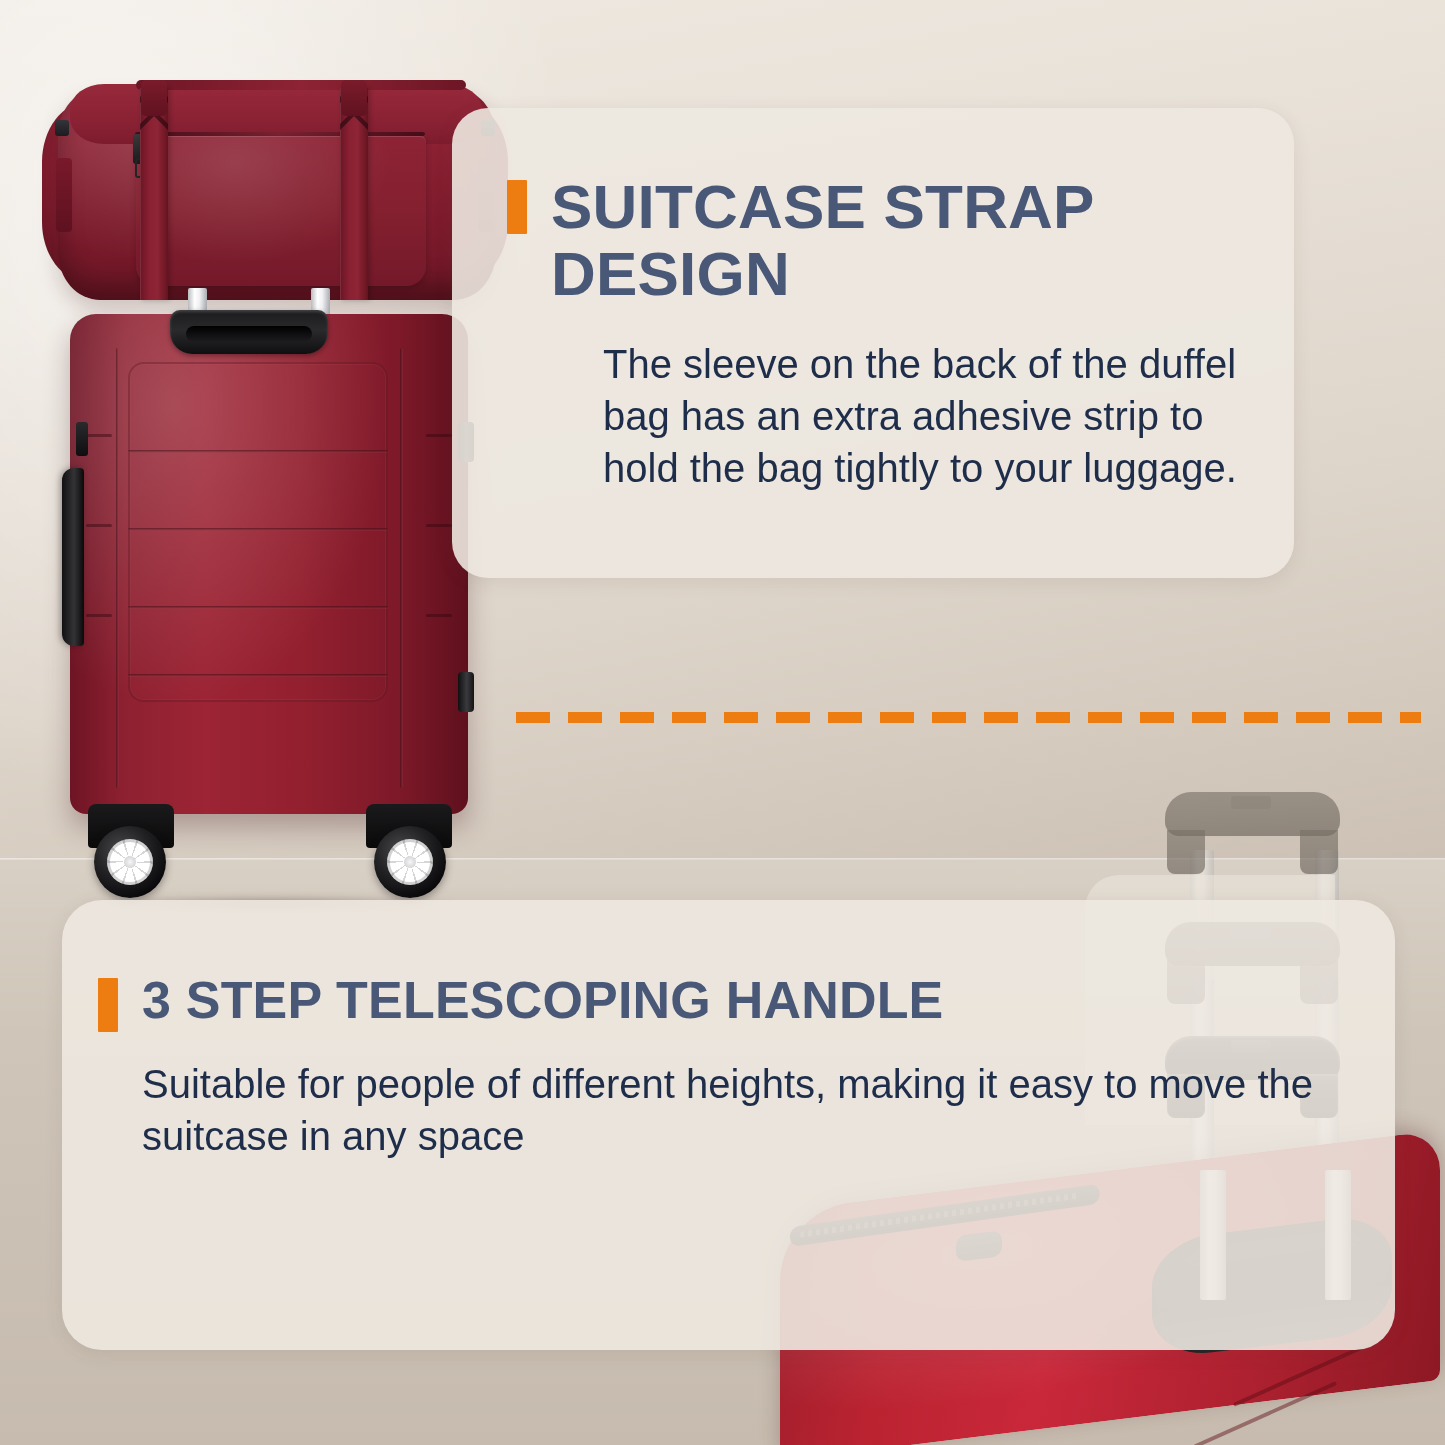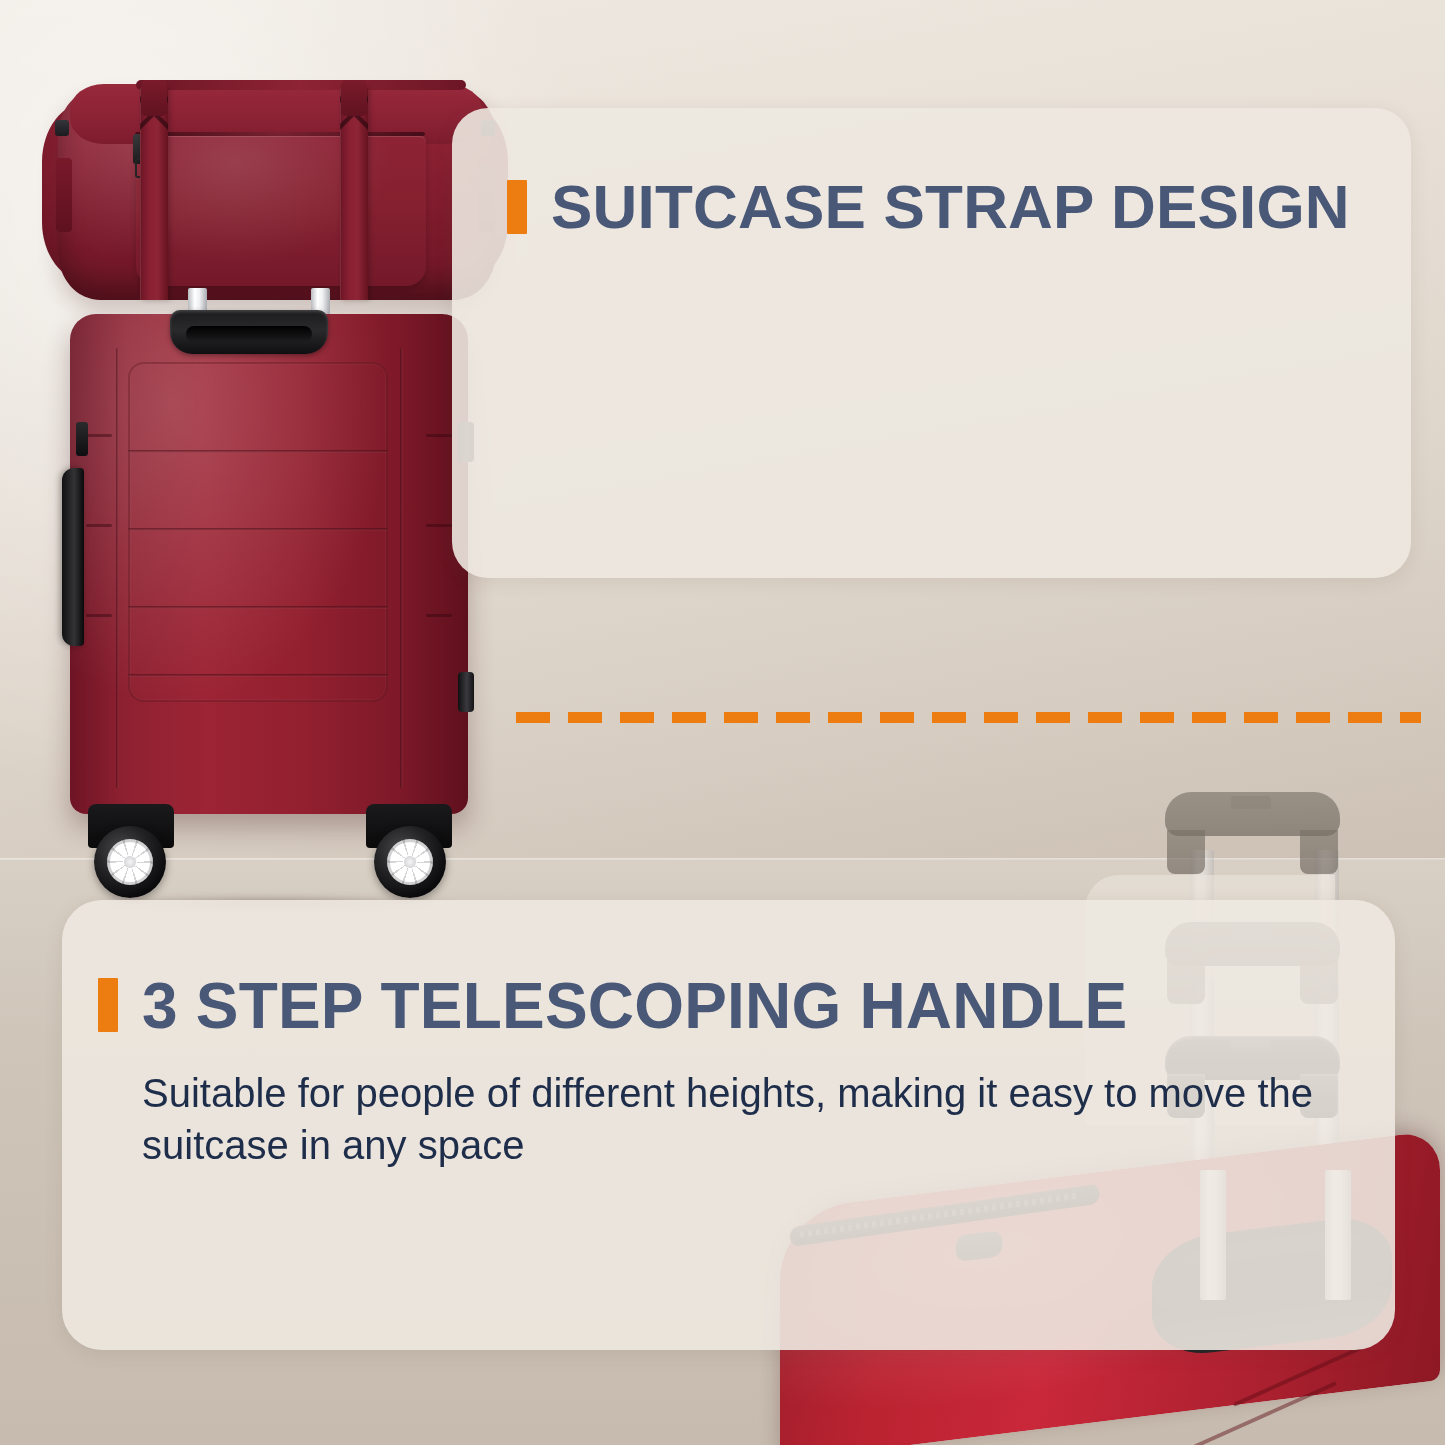--- a/index.html
+++ b/index.html
@@ -286,38 +286,38 @@
   .ang-emboss.e1{ left:470px; top:196px; }
   .ang-emboss.e2{ left:430px; top:238px; }
 
   
   .card{
     position:absolute;
     background:rgba(237,232,224,.90);
     border-radius:36px;
     box-shadow:0 4px 18px rgba(90,72,60,.10);
   }
-  #card-top{ left:452px; top:108px; width:959px; height:470px; }
+  #card-top{ left:452px; top:108px; width:842px; height:470px; }
   #card-bottom{ left:62px; top:900px; width:1333px; height:450px; border-radius:40px; }
 
   .card-inner{ position:absolute; }
   #card-top .card-inner{ left:55px; top:66px; right:44px; }
   #card-bottom .card-inner{ left:36px; top:72px; right:40px; }
 
   .head-row{ display:flex; align-items:flex-start; gap:24px; }
   .accent-bar{
     flex:0 0 auto; width:20px; height:54px; background:#ED7D10; border-radius:1px;
     margin-top:6px;
   }
   .headline{
     font-size:62px; line-height:1.08; font-weight:700; letter-spacing:.2px;
     color:#4A5878; text-transform:uppercase;
     font-family:"Liberation Sans", sans-serif;
   }
-  #card-bottom .headline{ font-size:64px; }
+  #card-bottom .headline{ font-size:52px; }
   .body-copy{
     margin-top:26px; font-size:40px; line-height:1.30; color:#1E2D4A;
     font-weight:400; font-family:"Liberation Sans", sans-serif;
   }
   #card-top .body-copy{ margin-left:0; padding-left:96px; margin-top:30px; }
   #card-bottom .body-copy{ padding-left:44px; }
 
   
   #divider{
     position:absolute; left:516px; top:712px; width:905px; height:11px;
@@ -436,20 +436,21 @@
     <div class="ang-emboss e2"></div>
   </div>
 </div>
 
 <div class="card" id="card-top">
   <div class="card-inner">
     <div class="head-row">
       <span class="accent-bar"></span>
       <h2 class="headline">SUITCASE STRAP DESIGN</h2>
     </div>
+    <p class="body-copy">The sleeve on the back of the duffel bag has an extra adhesive strip to hold the bag tightly to your luggage.</p>
   </div>
 </div>
 
 <div id="divider"></div>
 
 <div class="card" id="card-bottom">
   <div class="card-inner">
     <div class="head-row">
       <span class="accent-bar"></span>
       <h2 class="headline">3 STEP TELESCOPING HANDLE</h2>

